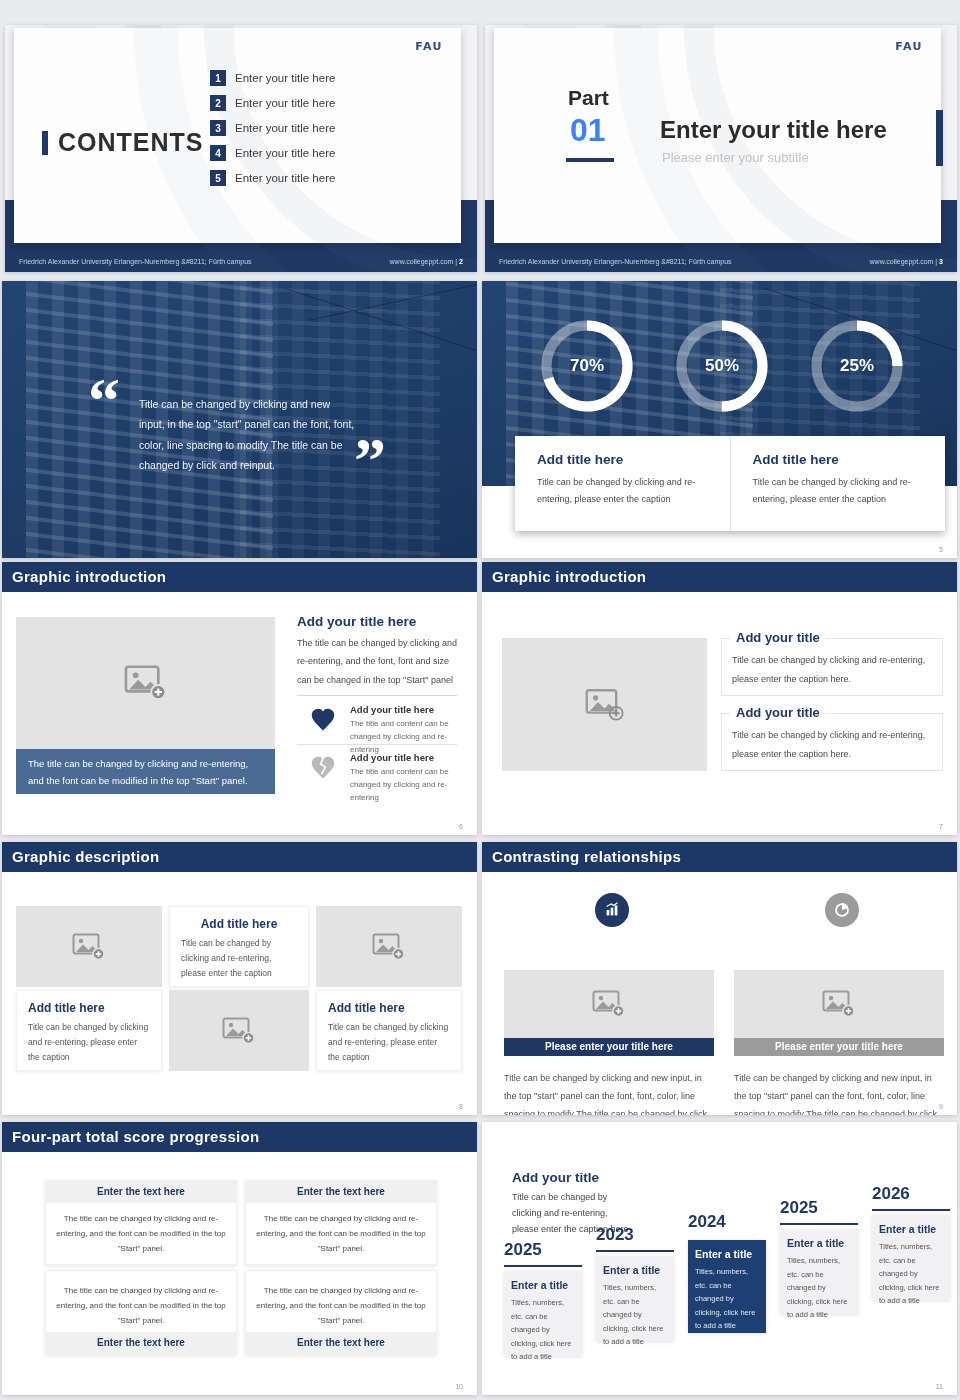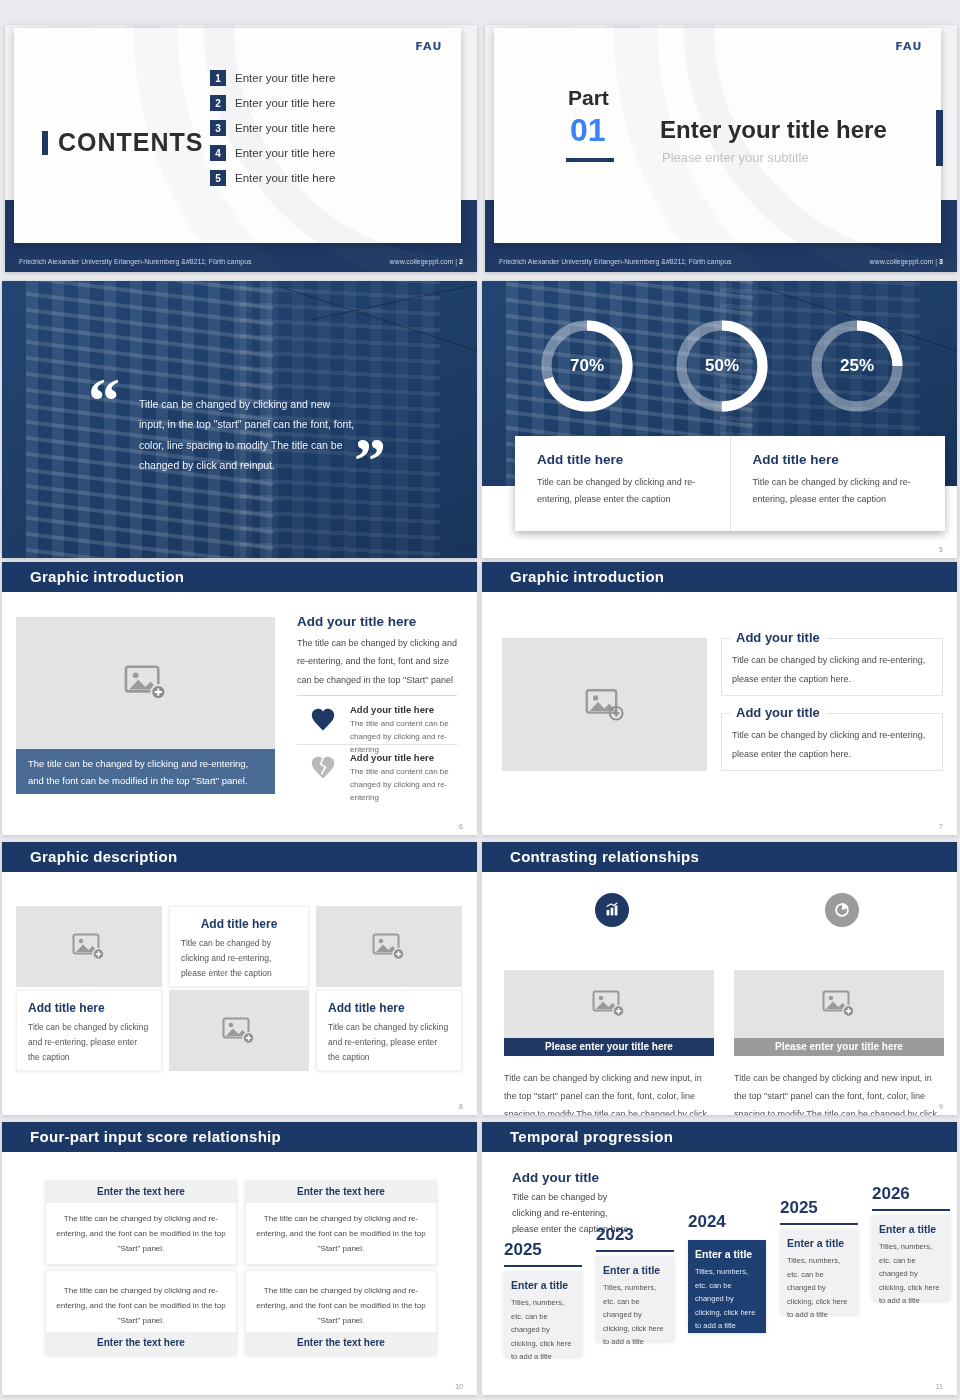--- a/index.html
+++ b/index.html
@@ -74,21 +74,21 @@
               box-shadow:0 3px 8px rgba(0,0,0,.3);display:flex;}
   .stats-col{flex:1;padding:16px 20px 0 22px;box-sizing:border-box;}
   .stats-col+.stats-col{border-left:1px solid #e3e3e3;}
   .stats-title{font-size:13.5px;font-weight:800;color:#1f3864;margin-bottom:7px;}
   .stats-caption{font-size:9px;color:#4a4a4a;line-height:1.9;}
   .pageno{position:absolute;right:14px;bottom:5px;font-size:7px;color:#9a9a9a;}
 
   
   .s-content{left:2px;right:3px;top:2px;bottom:5px;background:#fff;}
   .hdr{position:absolute;left:0;top:0;right:0;height:30px;background:#1c3866;color:#fff;
-       font-size:15px;font-weight:800;line-height:30px;padding-left:28px;letter-spacing:.3px;}
+       font-size:15px;font-weight:800;line-height:30px;padding-left:10px;letter-spacing:.3px;}
   .imgbox{position:absolute;background:#e3e3e4;display:flex;align-items:center;justify-content:center;}
   
   .gia-img{left:14px;top:55px;width:259px;height:132px;}
   .gia-cap{position:absolute;left:14px;top:187px;width:259px;height:45px;background:#4a6b93;color:#fff;
            font-size:9.5px;line-height:1.75;padding:7px 12px;box-sizing:border-box;}
   .gia-title{position:absolute;left:295px;top:52px;font-size:13.5px;font-weight:800;color:#1f3864;}
   .gia-body{position:absolute;left:295px;top:72px;width:162px;font-size:9px;color:#4a4a4a;line-height:2.05;}
   .gia-div{position:absolute;left:295px;top:133px;width:160px;border-top:1px solid #d8d8d8;}
   .gia-item{position:absolute;left:308px;width:150px;display:flex;}
   .gia-i1{top:142px;} .gia-i2{top:190px;}
@@ -456,21 +456,21 @@
         <div class="ct-bar gray">Please enter your title here</div>
         <div class="ct-body">Title can be changed by clicking and new input, in the top "start" panel can the font, font, color, line spacing to modify The title can be changed by click and reinput</div>
       </div>
 
       <div class="pageno">9</div>
     </div>
   </div>
 
   <div class="tile">
     <div class="slide s-content">
-      <div class="hdr">Four-part input score relationship</div>
+      <div class="hdr">Four-part total score progression</div>
 
       <div class="fp-card fp-tl">
         <div class="fp-strip">Enter the text here</div>
         <div class="fp-body">The title can be changed by clicking and re-entering, and the font can be modified in the top "Start" panel.</div>
       </div>
       <div class="fp-card fp-tr">
         <div class="fp-strip">Enter the text here</div>
         <div class="fp-body">The title can be changed by clicking and re-entering, and the font can be modified in the top "Start" panel.</div>
       </div>
       <div class="fp-card fp-bl fp-bot">
@@ -481,21 +481,20 @@
         <div class="fp-body">The title can be changed by clicking and re-entering, and the font can be modified in the top "Start" panel.</div>
         <div class="fp-strip" style="position:absolute;left:0;right:0;bottom:0;">Enter the text here</div>
       </div>
 
       <div class="pageno">10</div>
     </div>
   </div>
 
   <div class="tile">
     <div class="slide s-content">
-      <div class="hdr">Temporal progression</div>
       <div class="tp-intro-title">Add your title</div>
       <div class="tp-intro-text">Title can be changed by clicking and re-entering, please enter the caption here</div>
 
       <div class="tp-col" style="left:22px;top:118px;">
         <div class="tp-year">2025</div>
         <div class="tp-line"></div>
         <div class="tp-card" style="height:85px;">
           <div class="tp-card-title">Enter a title</div>
           <div class="tp-card-text">Titles, numbers, etc. can be changed by clicking, click here to add a title</div>
         </div>

